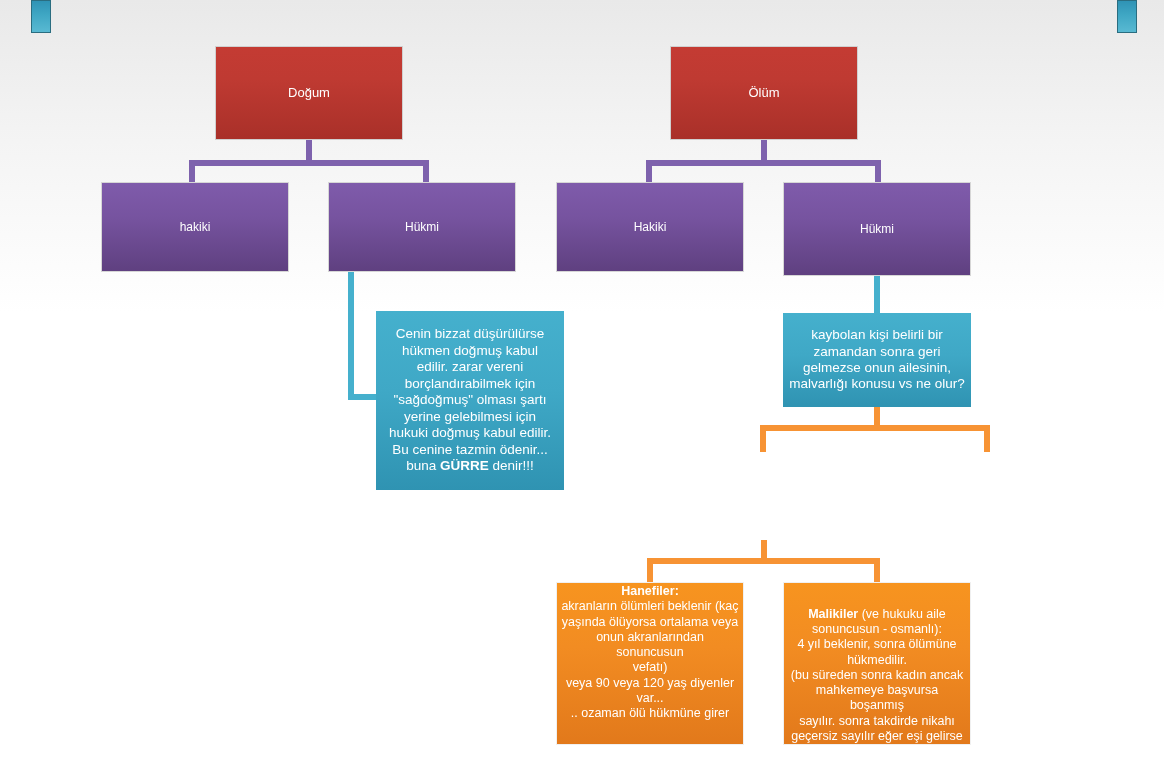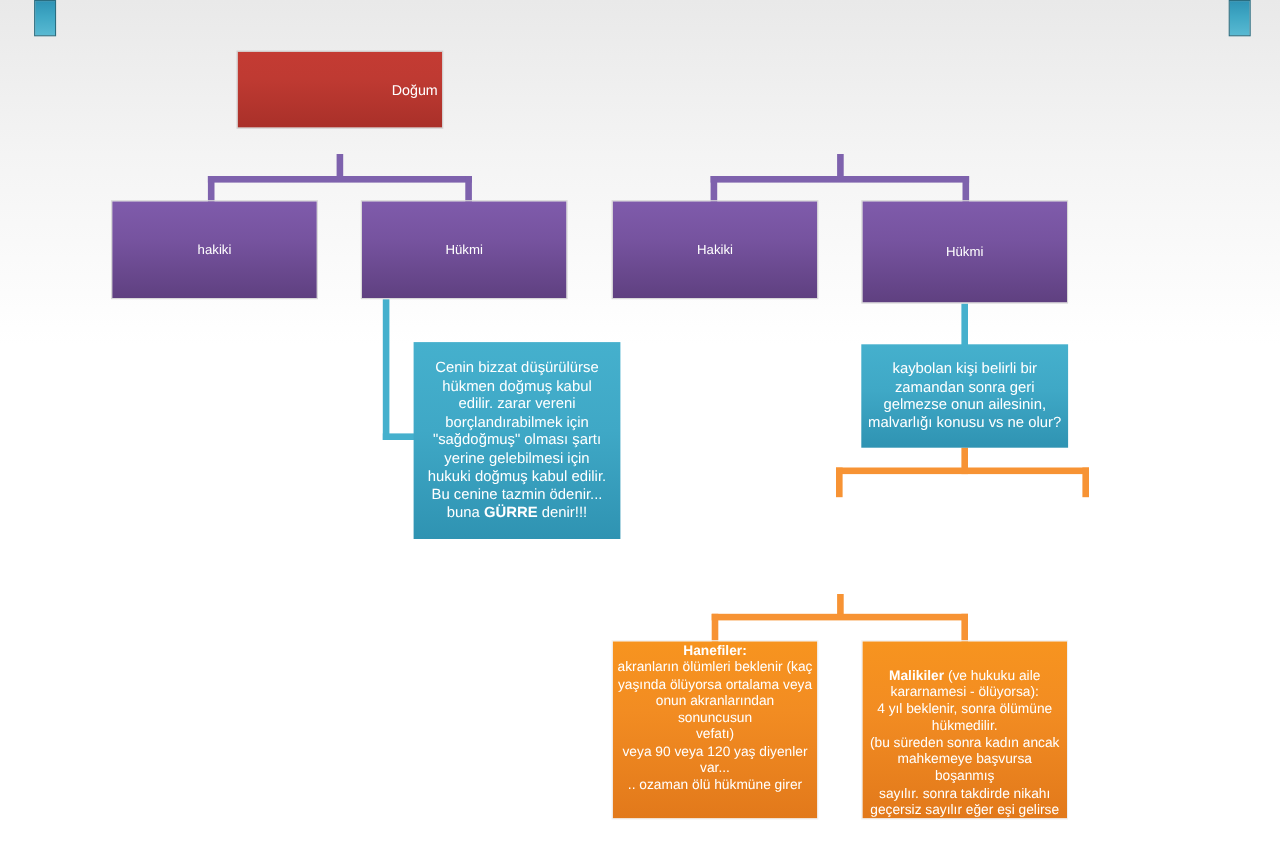--- a/index.html
+++ b/index.html
@@ -108,21 +108,21 @@
 <div id="slide">
 
   <div class="corner-bar left"></div>
   <div class="corner-bar right"></div>
 
   <div class="conn v purple" style="left:306px; top:140px; height:24px;"></div>
   <div class="conn h purple" style="left:189px; top:160px; width:240px;"></div>
   <div class="conn v purple" style="left:189px; top:160px; height:26px;"></div>
   <div class="conn v purple" style="left:423px; top:160px; height:26px;"></div>
 
-  <div class="node red" style="left:215px; top:46px; width:188px; height:71px;text-align:right;">
+  <div class="node red" style="left:215px; top:46px; width:188px; height:94px;">
     <span class="txt">Doğum</span>
   </div>
 
   <div class="node purple" style="left:101px; top:182px; width:188px; height:90px;">
     <span class="txt">hakiki</span>
   </div>
 
   <div class="node purple" style="left:328px; top:182px; width:188px; height:90px;">
     <span class="txt">Hükmi</span>
   </div>
@@ -142,20 +142,23 @@
       <span>Bu cenine tazmin ödenir...</span><br>
       <span>buna </span><b>GÜRRE</b><span> denir!!!</span>
     </span>
   </div>
 
   <div class="conn v purple" style="left:761px; top:140px; height:24px;"></div>
   <div class="conn h purple" style="left:646px; top:160px; width:235px;"></div>
   <div class="conn v purple" style="left:646px; top:160px; height:26px;"></div>
   <div class="conn v purple" style="left:875px; top:160px; height:26px;"></div>
 
+  <div class="node red" style="left:670px; top:46px; width:188px; height:94px;">
+    <span class="txt">Ölüm</span>
+  </div>
 
   <div class="node purple" style="left:556px; top:182px; width:188px; height:90px;">
     <span class="txt">Hakiki</span>
   </div>
 
   <div class="node purple" style="left:783px; top:182px; width:188px; height:94px;">
     <span class="txt">Hükmi</span>
   </div>
 
   <div class="conn v teal" style="left:874px; top:276px; height:40px;"></div>
@@ -185,21 +188,21 @@
       <span>vefatı)</span><br>
       <span>veya 90 veya 120 yaş diyenler</span><br>
       <span>var...</span><br>
       <span>.. ozaman ölü hükmüne girer</span>
     </span>
   </div>
 
   <div class="node orange-note" style="left:783px; top:582px; width:188px; height:163px;align-items:flex-end;">
     <span class="txt">
       <b>Malikiler</b><span> (ve hukuku aile</span><br>
-      <span>kararnamesi - ölüyorsa):</span><br>
+      <span>sonuncusun - osmanlı):</span><br>
       <span>4 yıl beklenir, sonra ölümüne</span><br>
       <span>hükmedilir.</span><br>
       <span>(bu süreden sonra kadın  ancak</span><br>
       <span>mahkemeye başvursa boşanmış</span><br>
       <span>sayılır. sonra takdirde nikahı</span><br>
       <span>geçersiz sayılır eğer eşi gelirse</span>
     </span>
   </div>
 
 </div>

